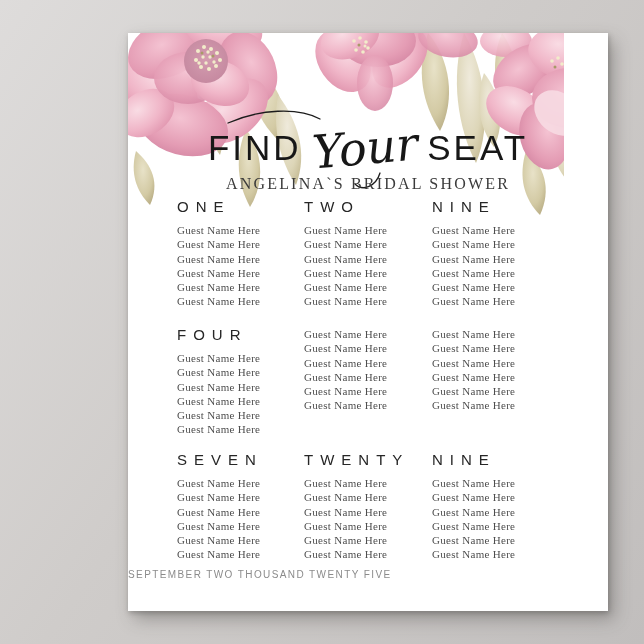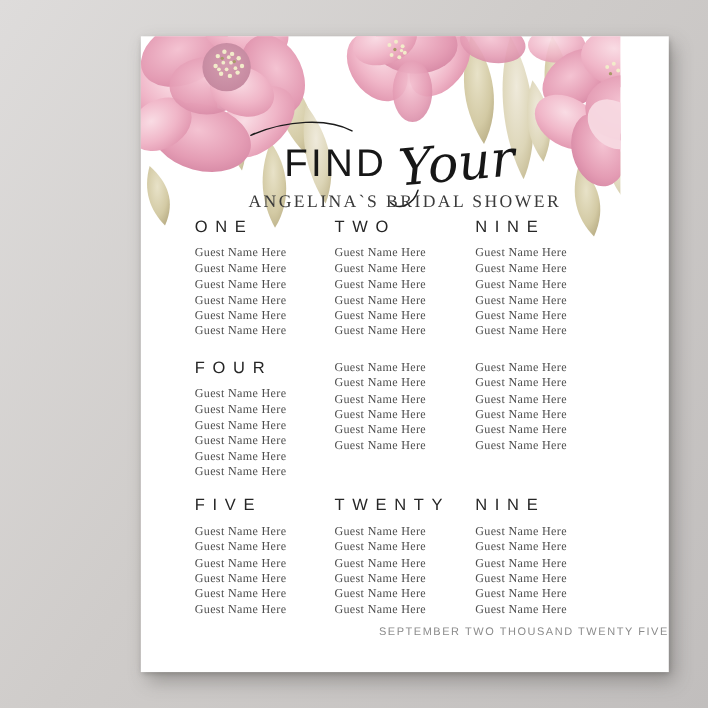--- a/index.html
+++ b/index.html
@@ -43,21 +43,21 @@
     font-family:"Liberation Sans", sans-serif; font-weight:400;
     font-size:15px; letter-spacing:7px; line-height:1;
     color:var(--table-name-text,#262626); margin:0 0 9px 0;
   }
   .guests { list-style:none; margin:0; padding:0; }
   .guest {
     font-family:"Liberation Serif", serif; font-size:11px; line-height:14.3px;
     letter-spacing:.3px; color:var(--guest-text,#4e4e4e);
   }
   .footer {
-    position:absolute; top:536px; left:0; right:0; z-index:2; text-align:right;
+    position:absolute; top:536px; left:0; right:0; z-index:2; text-align:left;
     font-family:"Liberation Sans", sans-serif; font-size:10px; letter-spacing:1.4px;
     color:var(--footer-text,#8b8b8b);
   }
 </style>
 </head>
 <body>
 
 <div class="poster">
 
   <svg class="florals" width="436" height="190" viewBox="0 0 436 190" aria-hidden="true">
@@ -175,20 +175,21 @@
 
     <g stroke="#1c1c1c" stroke-width="1.3" fill="none" stroke-linecap="round">
       <path d="M100,90 C132,76 170,74 192,86"></path>
       <path d="M252,140 c-4,13 -17,19 -25,11"></path>
     </g>
   </svg>
 
   <div class="title">
     <span class="plain">FIND</span>
     <span class="script">Your</span>
+    <span class="plain">SEAT</span>
   </div>
 
   <div class="subtitle">ANGELINA`S BRIDAL SHOWER</div>
 
   <div class="seating-grid">
     <section class="table">
       <h3 class="tname">ONE</h3>
       <ul class="guests">
           <li class="guest">Guest Name Here</li>
           <li class="guest">Guest Name Here</li>
@@ -251,21 +252,21 @@
           <li class="guest">Guest Name Here</li>
           <li class="guest">Guest Name Here</li>
           <li class="guest">Guest Name Here</li>
           <li class="guest">Guest Name Here</li>
           <li class="guest">Guest Name Here</li>
           <li class="guest">Guest Name Here</li>
         </ul>
     </section>
 
     <section class="table">
-      <h3 class="tname">FIVE</h3>
+      <h3 class="tname">SEVEN</h3>
       <ul class="guests">
           <li class="guest">Guest Name Here</li>
           <li class="guest">Guest Name Here</li>
           <li class="guest">Guest Name Here</li>
           <li class="guest">Guest Name Here</li>
           <li class="guest">Guest Name Here</li>
           <li class="guest">Guest Name Here</li>
         </ul>
     </section>
 

